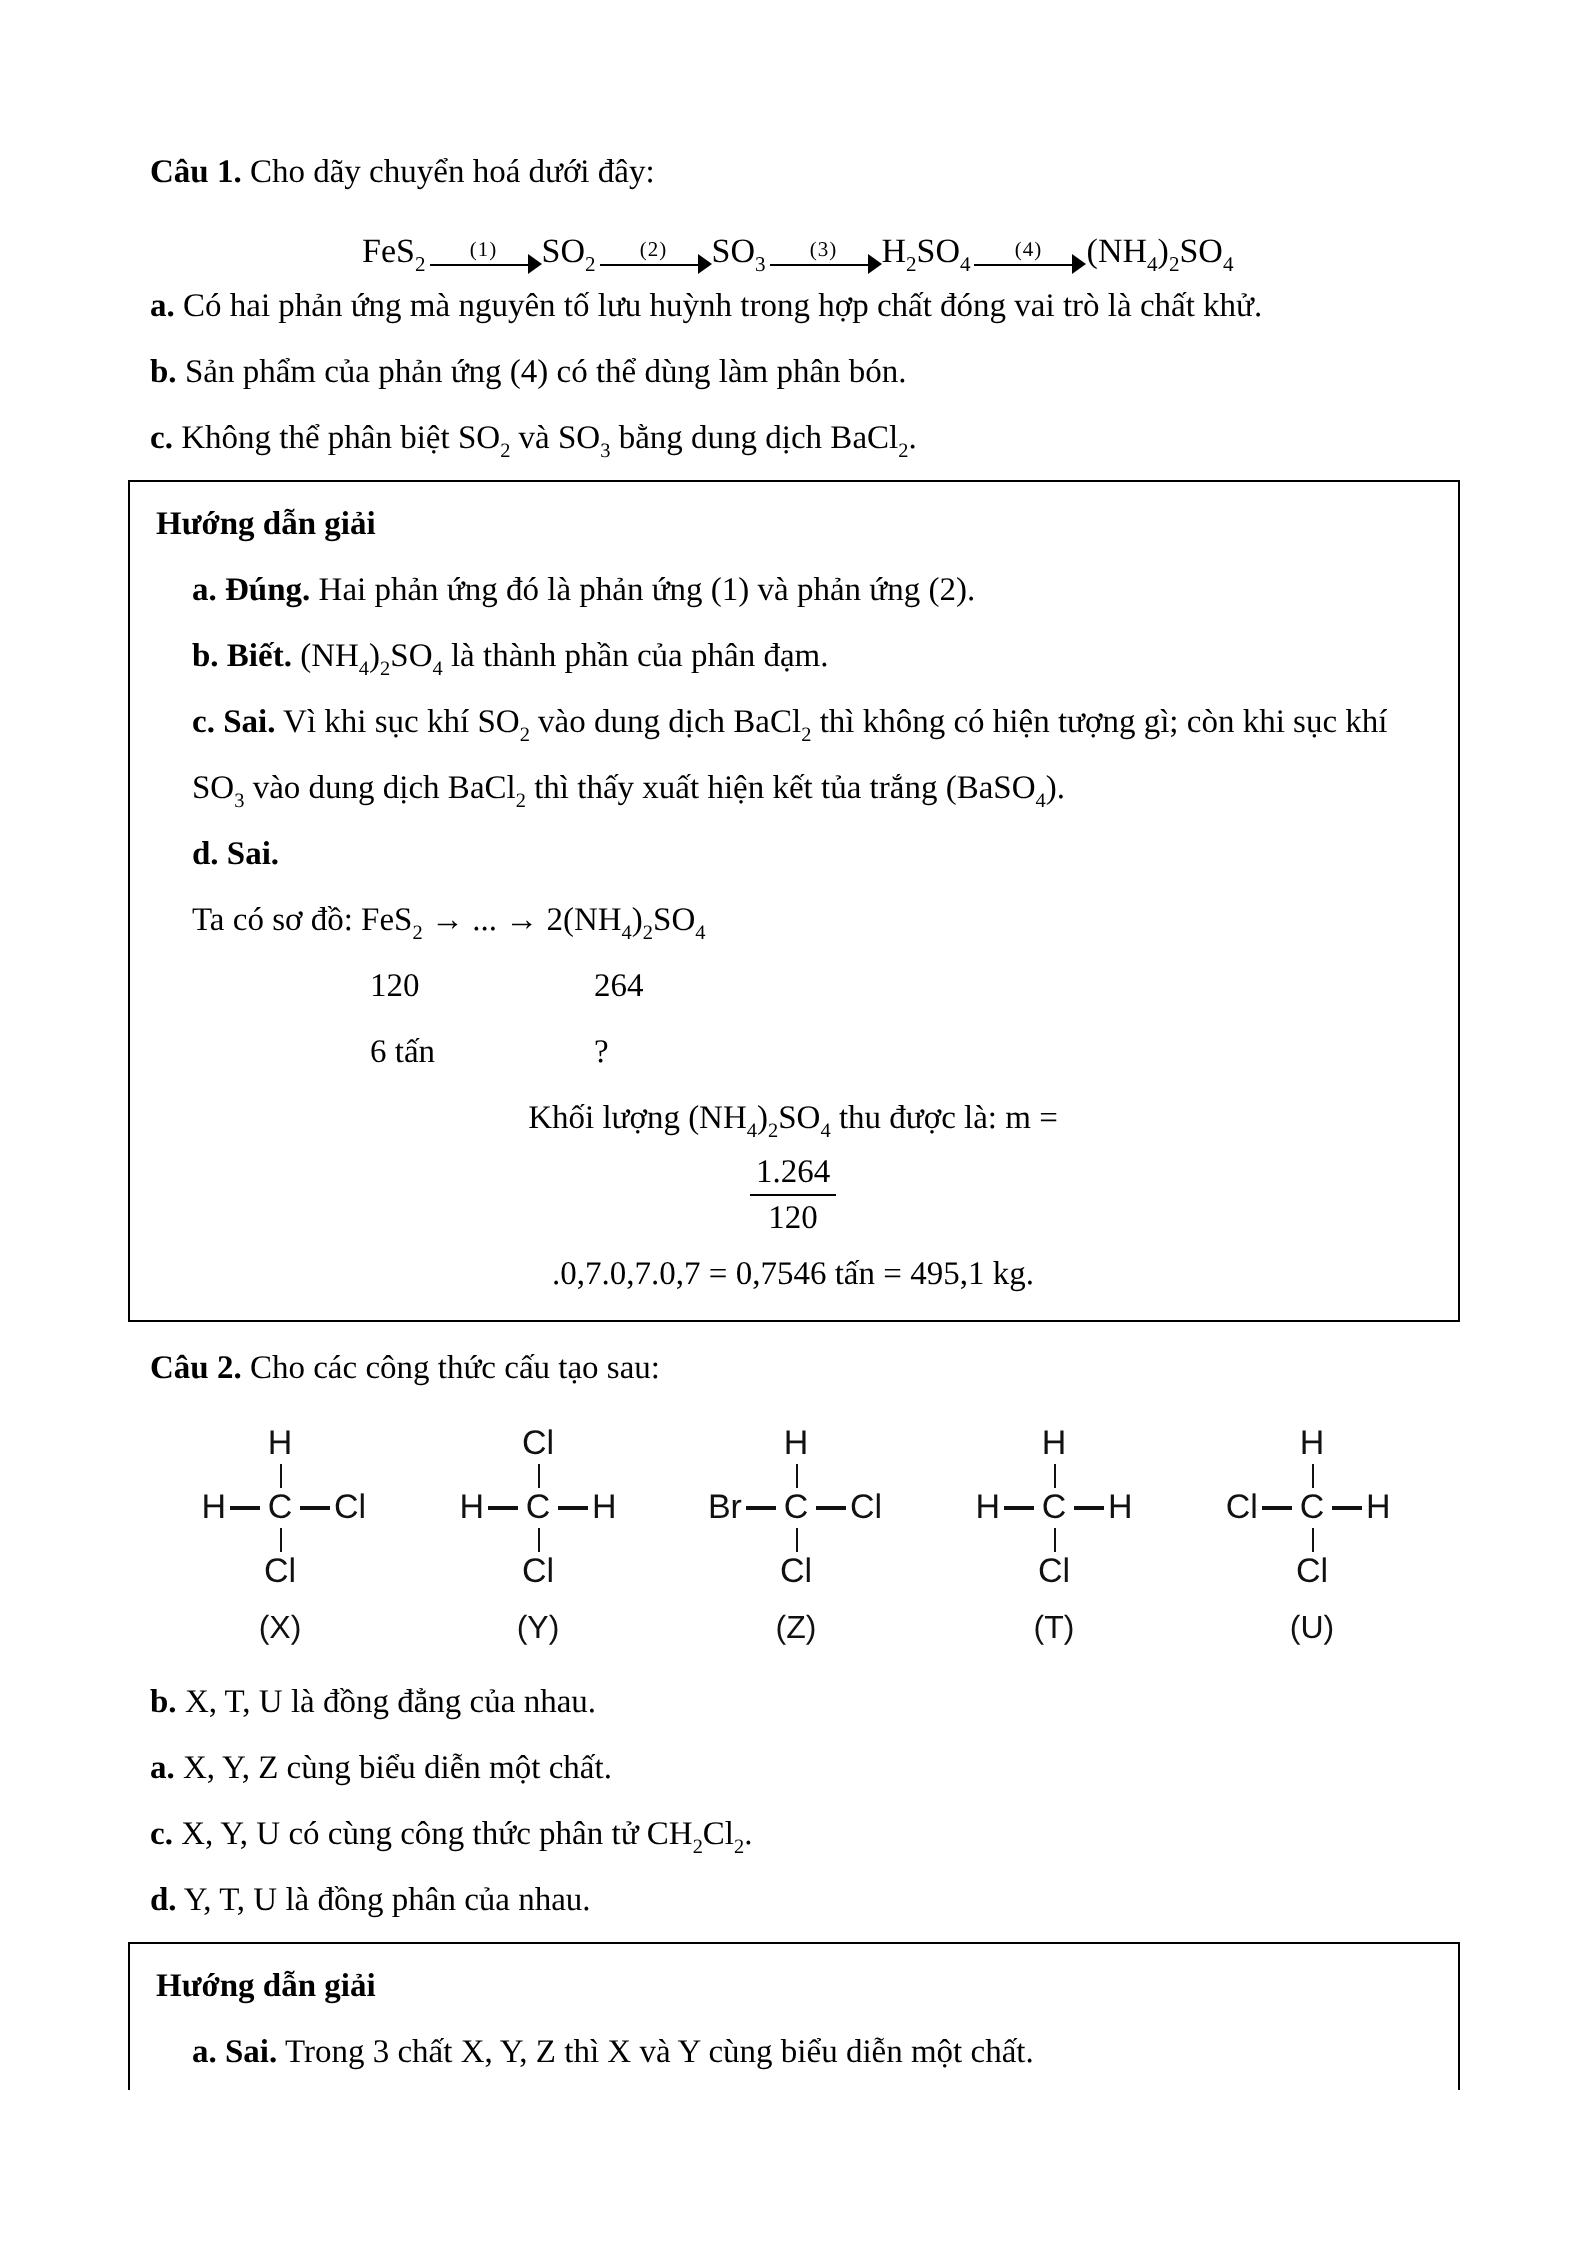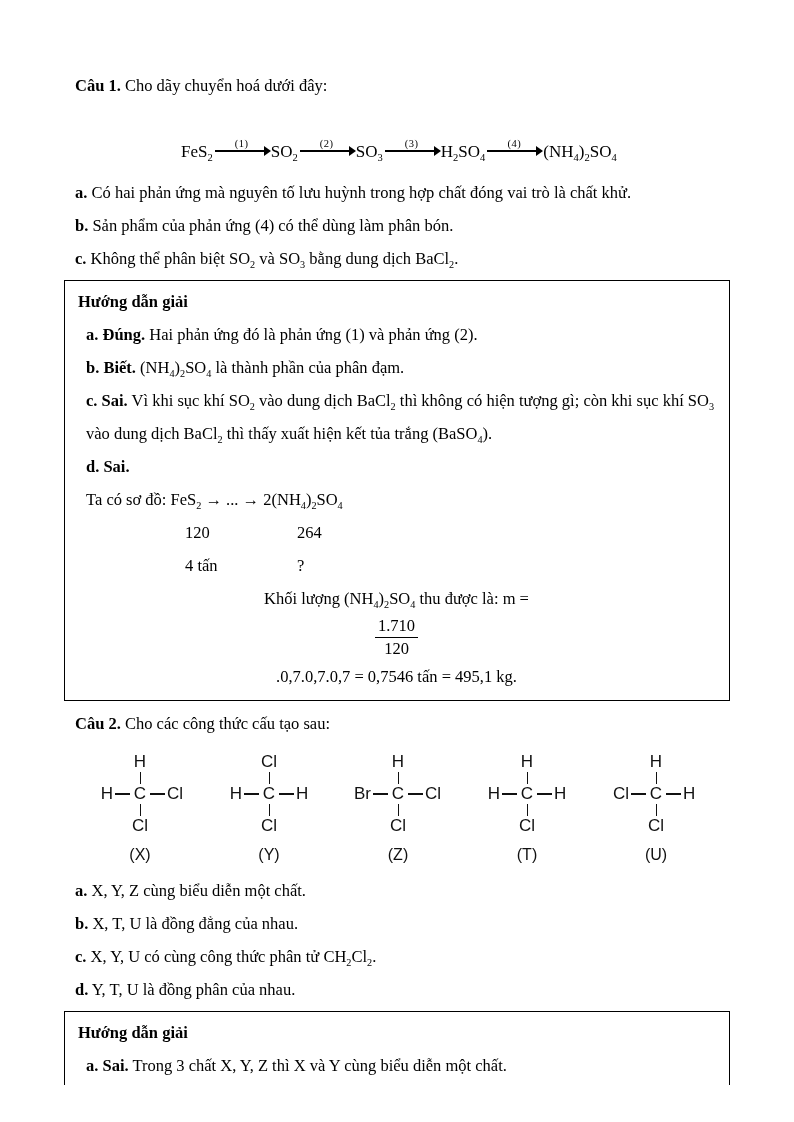--- a/index.html
+++ b/index.html
@@ -9,38 +9,38 @@
     font-family:"Liberation Serif","DejaVu Serif",serif;
     font-size:16.5px; color:#000;
   }
   .page { padding:69px 64px 0 64px; }
   .para { line-height:33px; margin-left:11px; }
   .para b { font-weight:bold; }
   sub { font-size:0.62em; line-height:0; }
 
   
   .chain {
-    margin-left:117px; height:34px; display:flex; align-items:flex-start;
-    font-size:17px; white-space:nowrap;margin-top:40px;
+    margin-left:117px; height:34px; display:flex; align-items:flex-end;
+    font-size:17px; white-space:nowrap;
   }
   .rxn-arrow { display:inline-flex; flex-direction:column; align-items:center; margin:0 2px; transform:translateY(-3px); }
   .rxn-arrow .lbl { font-size:10.5px; line-height:10px; letter-spacing:0.5px; }
   .rxn-arrow .shaft { position:relative; width:54px; height:1.5px; background:#000; margin-top:1px; }
   .rxn-arrow .shaft:after {
     content:""; position:absolute; right:-2px; top:-4.2px;
     border:5px solid transparent; border-left:7px solid #000; border-right:none;
   }
 
   
   .solution-box {
     border:1.6px solid #000; margin-top:5px;
     padding:4px 14px 7px 13px;
     font-family:Liberation Serif, serif;
   }
-  .solution-box .para { margin-left:8px; }
+  .solution-box .para { margin-left:18px; }
   .solution-box.cut { border-bottom:none; padding-bottom:3px; }
   .sol-title { font-weight:bold; line-height:33px; }
 
   .scheme-cols { margin-left:107px; display:grid; grid-template-columns:112px auto; line-height:33px; }
 
   .mass-line { display:flex; align-items:center; line-height:33px; min-height:52px; white-space:nowrap;flex-direction:column; }
   .frac { display:inline-flex; flex-direction:column; align-items:center; margin:0 4px; line-height:22px; }
   .frac .num { border-bottom:1.5px solid #000; padding:0 3px; }
 
   
@@ -99,27 +99,27 @@
   <div class="solution-box">
     <p class="sol-title">Hướng dẫn giải</p>
     <p class="para"><b>a. Đúng.</b> Hai phản ứng đó là phản ứng (1) và phản ứng (2).</p>
     <p class="para"><b>b. Biết.</b> (NH<sub>4</sub>)<sub>2</sub>SO<sub>4</sub> là thành phần của phân đạm.</p>
     <p class="para"><b>c. Sai.</b> Vì khi sục khí SO<sub>2</sub> vào dung dịch BaCl<sub>2</sub> thì không có hiện tượng gì; còn khi sục khí SO<sub>3</sub> vào dung dịch BaCl<sub>2</sub> thì thấy xuất hiện kết tủa trắng (BaSO<sub>4</sub>).</p>
     <p class="para"><b>d. Sai.</b></p>
     <p class="para">Ta có sơ đồ:  FeS<sub>2</sub> → ... → 2(NH<sub>4</sub>)<sub>2</sub>SO<sub>4</sub></p>
     <div class="scheme-cols">
       <span>120</span>
       <span>264</span>
-      <span>4 tấn</span>
+      <span>6 tấn</span>
       <span>?</span>
     </div>
     <div class="mass-line">
       <span>Khối lượng (NH<sub>4</sub>)<sub>2</sub>SO<sub>4</sub> thu được là: m =</span>
       <span class="frac">
-        <span class="num">1.710</span>
+        <span class="num">1.264</span>
         <span class="den">120</span>
       </span>
       <span>.0,7.0,7.0,7 = 0,7546 tấn = 495,1 kg.</span>
     </div>
   </div>
 
   <p class="para" style="margin-top:6px"><b>Câu 2.</b> Cho các công thức cấu tạo sau:</p>
 
   <div class="structures">
     <div class="structure">
@@ -178,22 +178,22 @@
       <span class="atom c-atom">C</span>
       <span class="hbond h2"></span>
       <span class="atom right">H</span>
       <span class="vbond"></span>
       <span class="atom bottom">Cl</span>
       <span class="slabel">(U)</span>
     </div>
   </div>
 
   <div class="cau2-statements">
+    <p class="para"><b>b.</b> X, T, U là đồng đẳng của nhau.</p>
     <p class="para"><b>a.</b> X, Y, Z cùng biểu diễn một chất.</p>
-    <p class="para"><b>b.</b> X, T, U là đồng đẳng của nhau.</p>
     <p class="para"><b>c.</b> X, Y, U có cùng công thức phân tử CH<sub>2</sub>Cl<sub>2</sub>.</p>
     <p class="para"><b>d.</b> Y, T, U là đồng phân của nhau.</p>
   </div>
 
   <div class="solution-box cut">
     <p class="sol-title">Hướng dẫn giải</p>
     <p class="para"><b>a. Sai.</b> Trong 3 chất X, Y, Z thì X và Y cùng biểu diễn một chất.</p>
   </div>
 
 </div>

